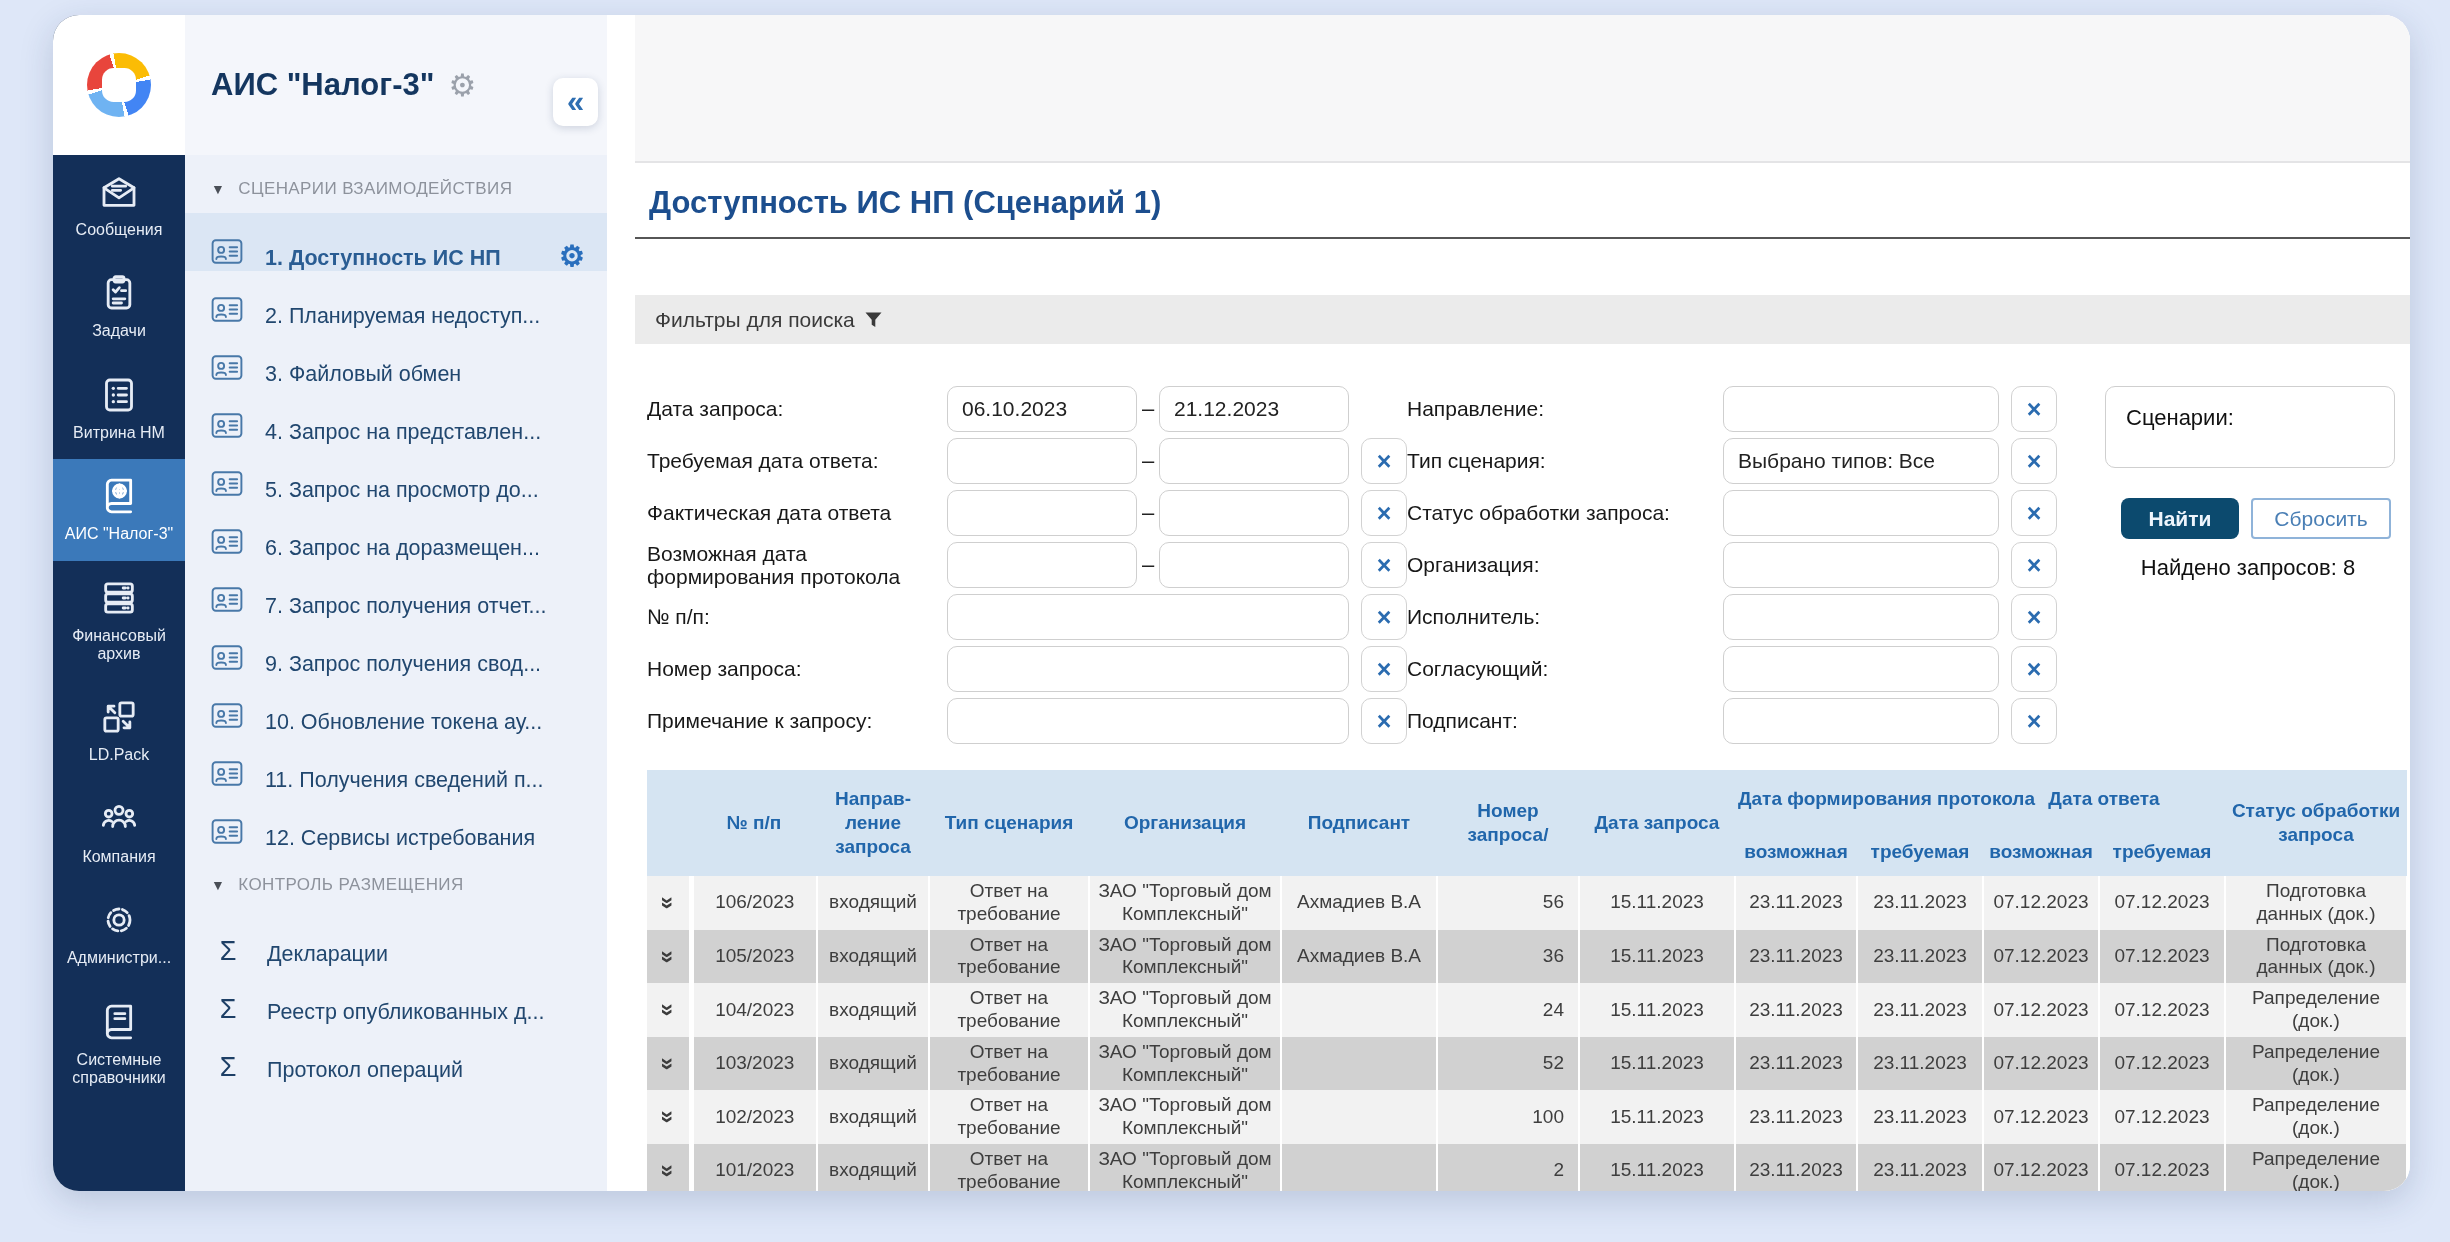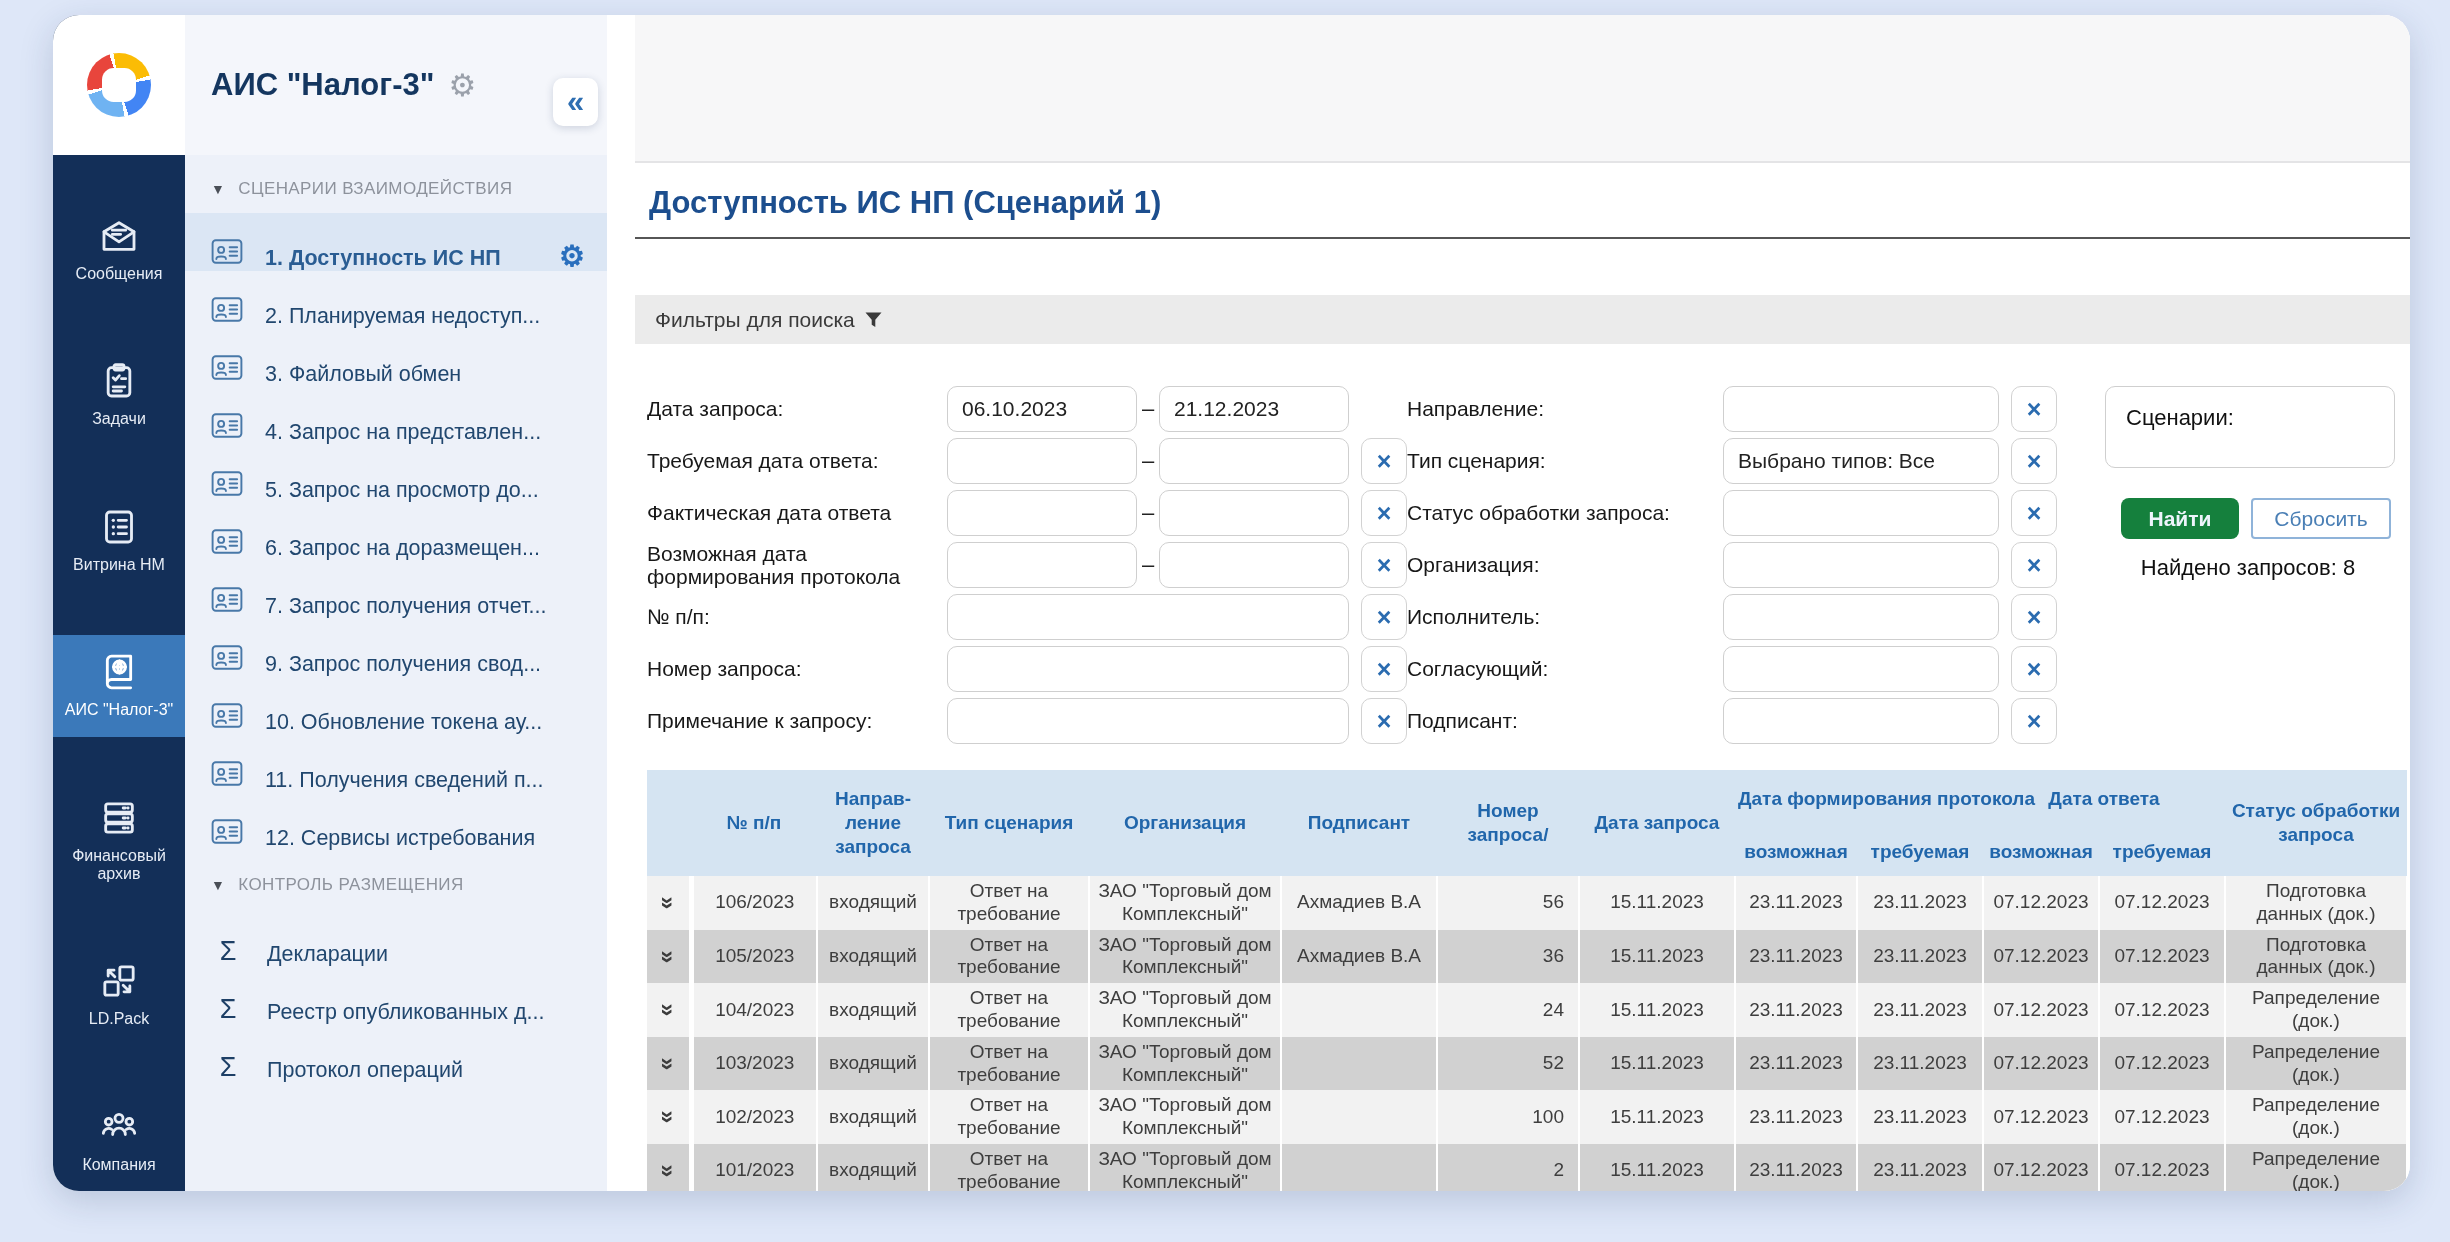--- a/index.html
+++ b/index.html
@@ -7,21 +7,21 @@
   .window{position:absolute;left:53px;top:15px;width:2357px;height:1176px;border-radius:26px;
           background:#fff;display:flex;overflow:hidden;box-shadow:0 10px 34px rgba(25,48,92,.18);}
 
   
   .rail{width:132px;flex-shrink:0;background:#132f58;display:flex;flex-direction:column;}
   .logo-box{height:140px;background:#fff;display:flex;align-items:center;justify-content:center;flex-shrink:0;}
   .logo{width:64px;height:64px;border-radius:50%;position:relative;
         background:conic-gradient(from -100deg,#e8453c 0 23%,#fff 23% 25%,#fbbc05 25% 48%,#fff 48% 50%,#4285f4 50% 73%,#fff 73% 75%,#6fb3f2 75% 98%,#fff 98% 100%);}
   .logo::after{content:"";position:absolute;inset:15px;background:#fff;border-radius:34%;}
   .rail-item{display:flex;flex-direction:column;align-items:center;gap:9px;padding:17px 5px;
-             color:#e6ecf5;font-size:16px;line-height:1.15;text-align:center;cursor:pointer;margin-top:44px;}
+             color:#e6ecf5;font-size:16px;line-height:1.15;text-align:center;cursor:pointer;}
   .rail-item.active{background:#3b79ba;color:#fff;}
   .rail-item svg{display:block;}
 
   
   .nav{width:422px;flex-shrink:0;background:#edf1f9;display:flex;flex-direction:column;position:relative;}
   .nav-header{height:140px;flex-shrink:0;display:flex;align-items:center;padding:0 26px;gap:14px;background:#f4f6fb;}
   .brand-title{font-size:31px;font-weight:bold;color:#14365f;white-space:nowrap;}
   .brand-gear{font-size:31px;color:#9ba1ab;line-height:1;}
   .collapse-btn{position:absolute;top:63px;right:9px;width:45px;height:48px;background:#fff;border:none;
                 border-radius:10px;box-shadow:0 2px 8px rgba(30,50,90,.18);color:#2f6fb2;font-size:31px;
@@ -66,21 +66,21 @@
 
   .scen-box{border:1.5px solid #cfcfcf;border-radius:10px;background:#fff;padding:18px 20px 20px 20px;}
   .scen-title{font-size:22px;color:#111;margin-bottom:16px;}
   .radio-row{display:flex;align-items:center;gap:14px;margin-bottom:14px;font-size:21px;color:#111;cursor:pointer;}
   .radio-row:last-child{margin-bottom:2px;}
   .radio{width:22px;height:22px;border-radius:50%;border:2px solid #c6c6c6;background:#fff;box-sizing:border-box;position:relative;flex-shrink:0;}
   .radio.checked{border-color:#1a73e8;}
   .radio.checked::after{content:"";position:absolute;inset:3px;border-radius:50%;background:#1a73e8;}
 
   .btn-row{display:flex;gap:12px;margin:30px 0 0 16px;}
-  .btn-find{width:118px;height:41px;background:#15803d;color:#eef5fc;font-size:21px;font-weight:bold;
+  .btn-find{width:118px;height:41px;background:#0c4a6e;color:#eef5fc;font-size:21px;font-weight:bold;
             border:none;border-radius:8px;cursor:pointer;font-family:inherit;}
   .btn-reset{width:140px;height:41px;background:#fff;color:#4a7fb5;font-size:21px;
              border:2px solid #8fb3d9;border-radius:4px;cursor:pointer;font-family:inherit;box-sizing:border-box;}
   .found{margin:16px 0 0 0;width:286px;text-align:center;font-size:22px;color:#101010;}
 
   
   .table-wrap{margin-top:20px;}
   table{border-collapse:collapse;table-layout:fixed;width:1760px;}
   thead th{background:#d5e4f2;color:#2166ab;font-weight:bold;font-size:19px;line-height:1.25;
            padding:5px 3px;text-align:center;vertical-align:middle;}

